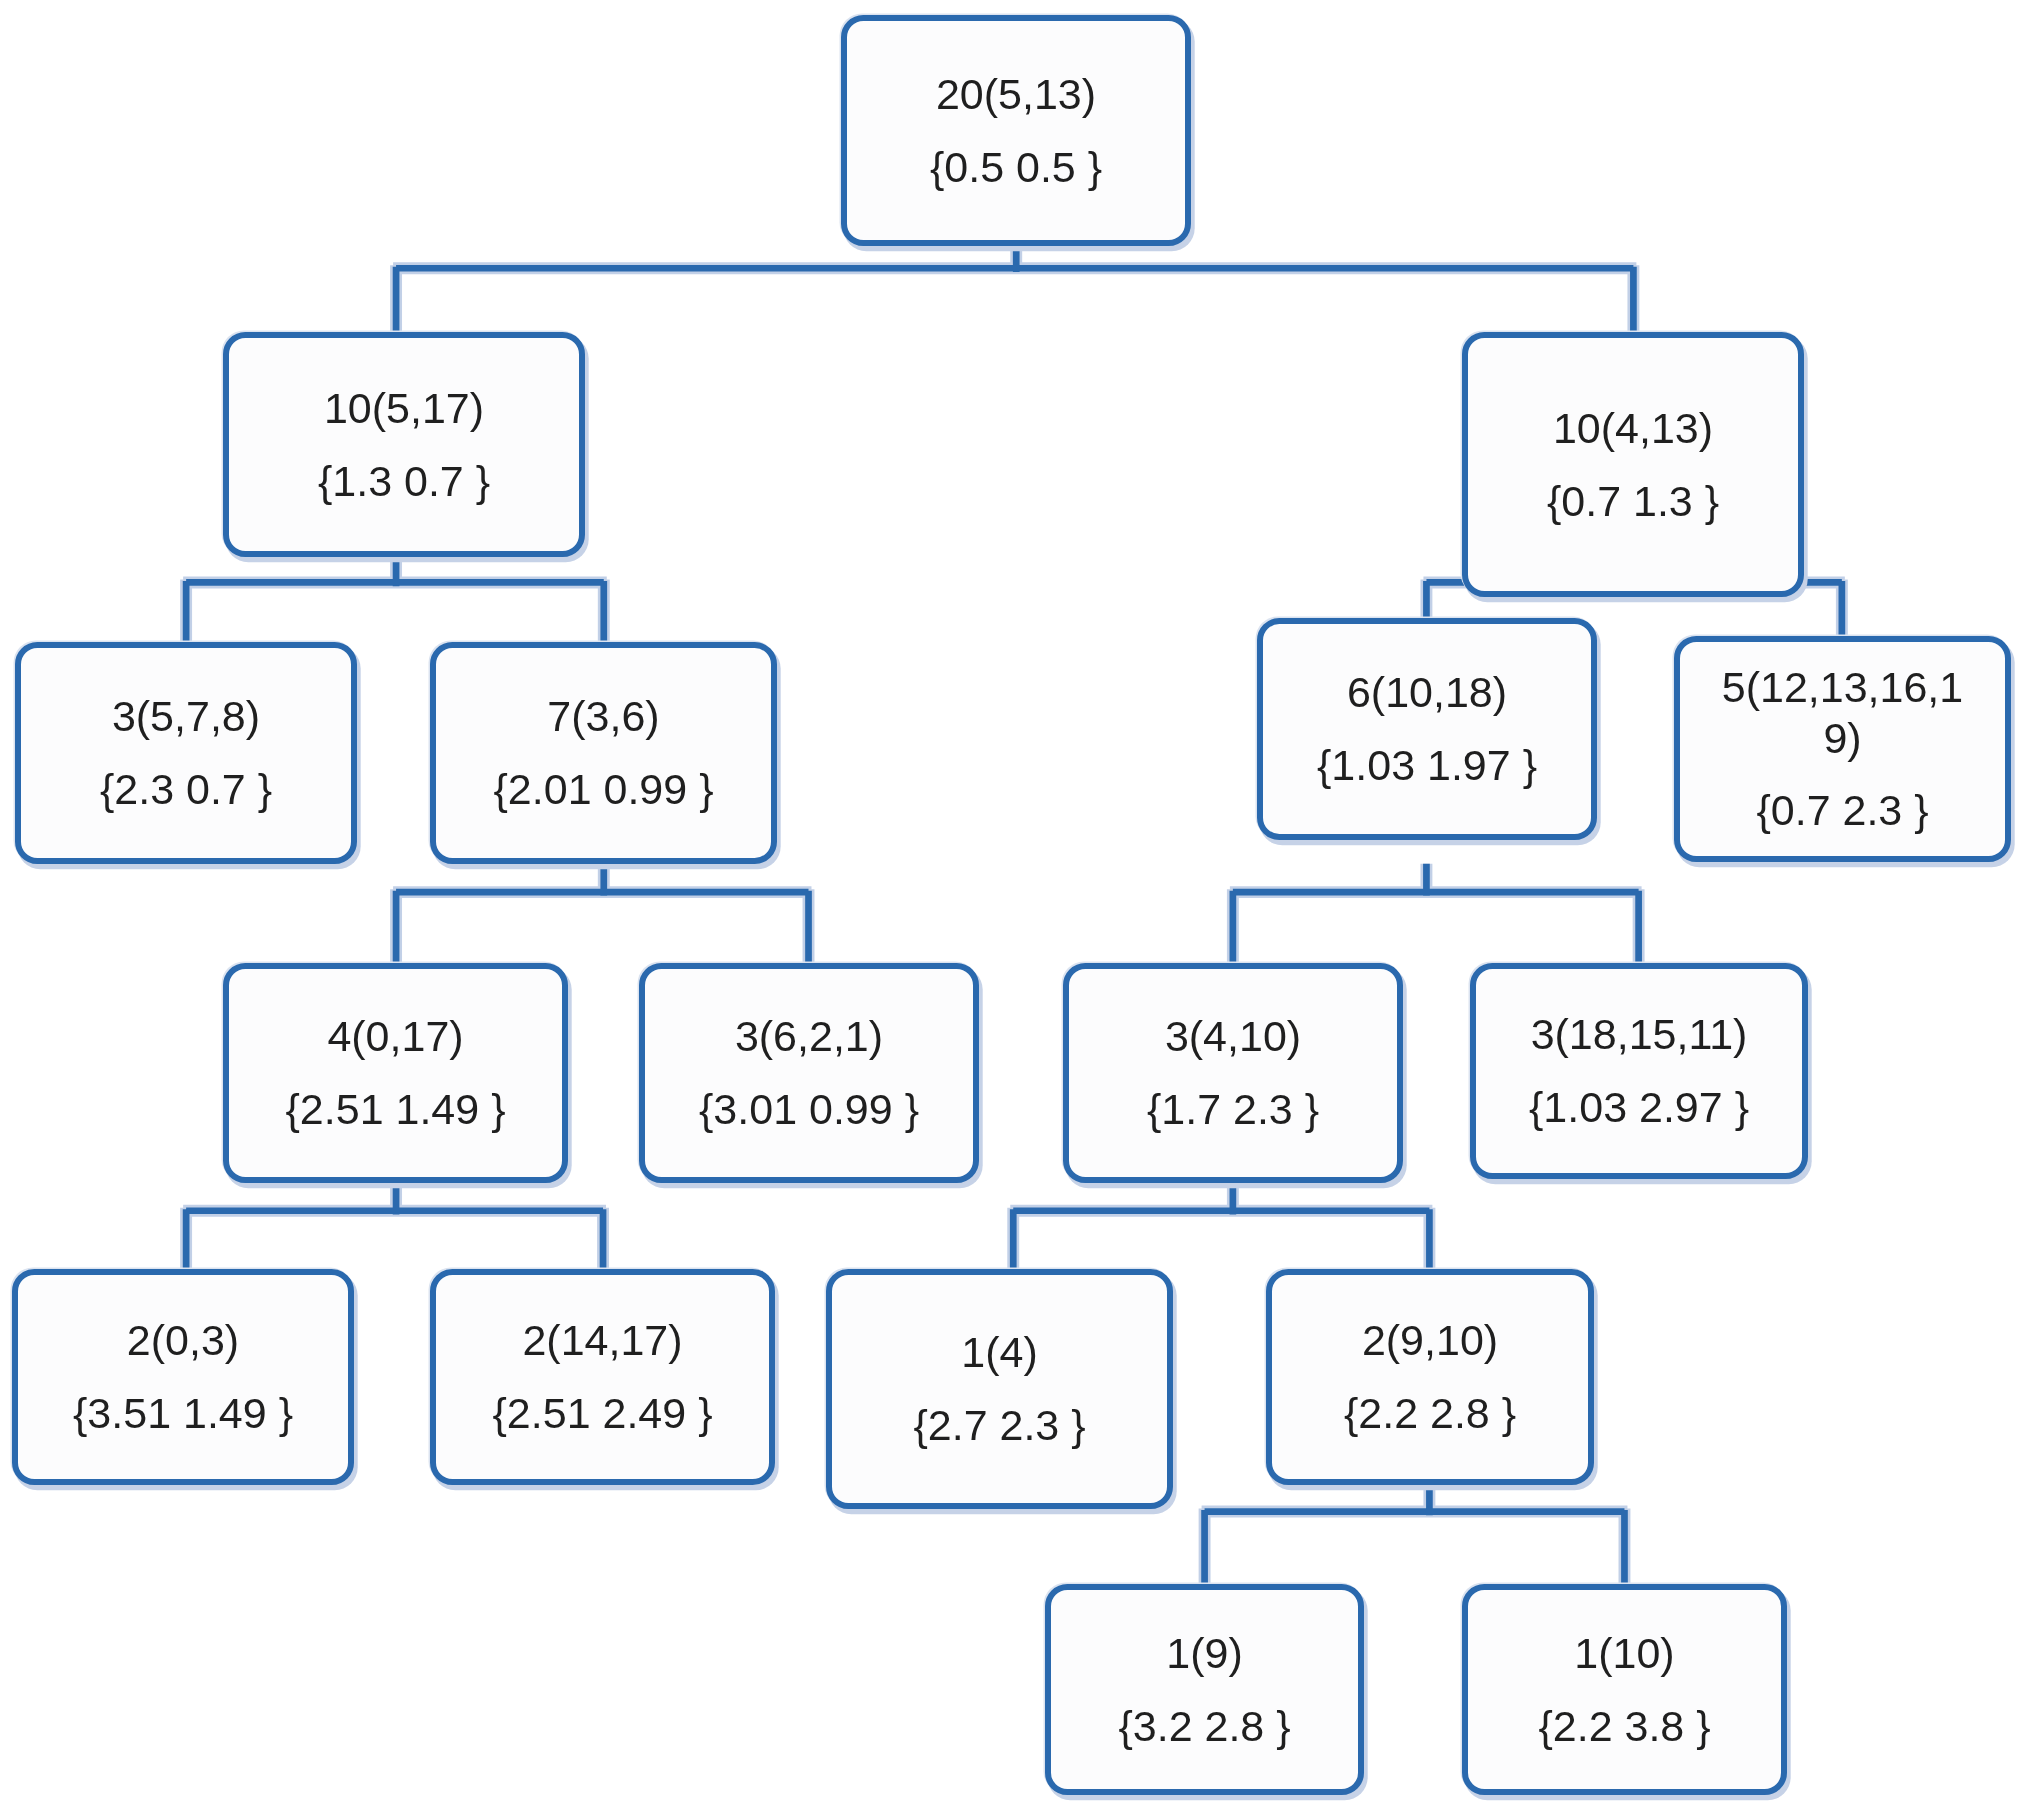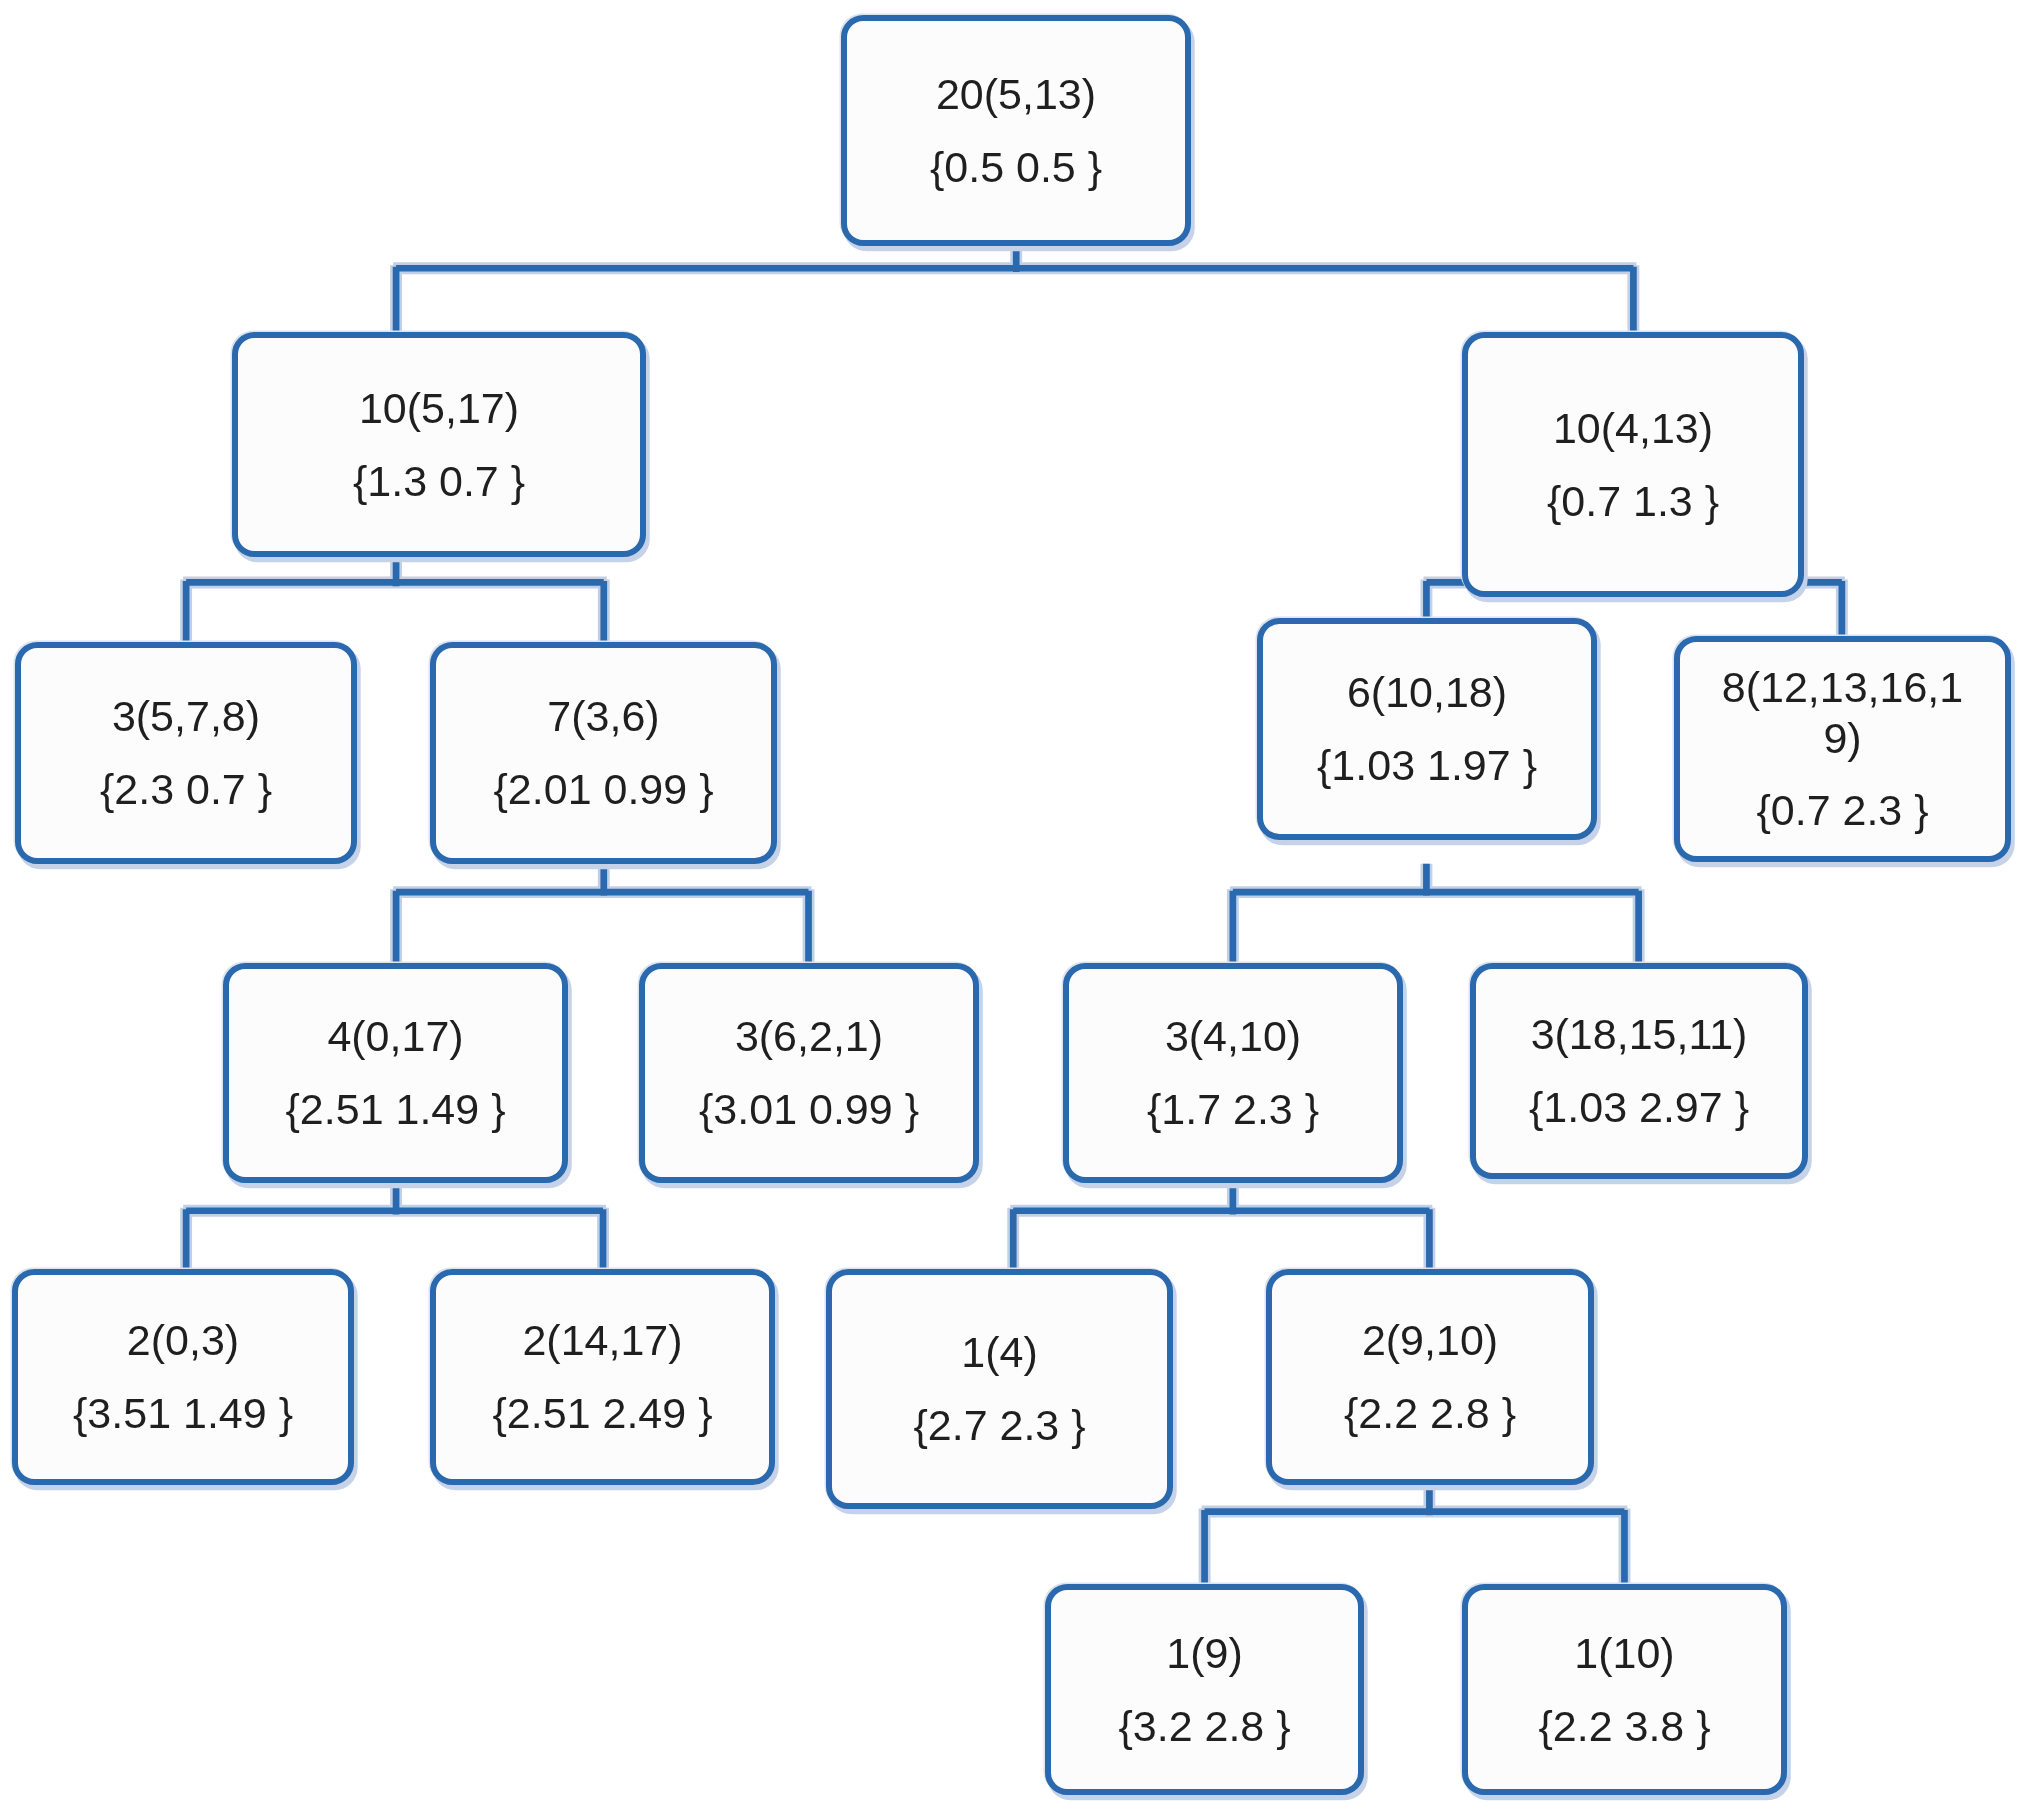--- a/index.html
+++ b/index.html
@@ -17,21 +17,21 @@
     gap:22px;
     text-align:center;
     color:#1f1f1f;
     font-size:43px;line-height:1.18;
     box-sizing:border-box;
   }
   .node span{display:block;}
   .node .wrapline{max-width:253px;word-break:break-all;}
   
   .n0{left:841px;top:15px;width:350px;height:231px}
-  .n1{left:232px;top:332px;width:414px;height:225px}
+  .n1{left:223px;top:332px;width:362px;height:225px}
   .n2{left:1462px;top:332px;width:342px;height:265px}
   .n3{left:15px;top:642px;width:342px;height:222px}
   .n4{left:430px;top:642px;width:347px;height:222px}
   .n5{left:1257px;top:618px;width:340px;height:222px}
   .n6{left:1674px;top:636px;width:337px;height:226px}
   .n7{left:223px;top:963px;width:345px;height:220px}
   .n8{left:639px;top:963px;width:340px;height:220px}
   .n9{left:1063px;top:963px;width:340px;height:220px}
   .n10{left:1470px;top:963px;width:338px;height:216px}
   .n11{left:12px;top:1269px;width:342px;height:216px}
@@ -115,21 +115,21 @@
     <span>7(3,6)</span>
     <span>{2.01 0.99 }</span>
   </div>
 
   <div class="node n5">
     <span>6(10,18)</span>
     <span>{1.03 1.97 }</span>
   </div>
 
   <div class="node n6">
-    <span class="wrapline">8(12,13,16,19)</span>
+    <span class="wrapline">5(12,13,16,19)</span>
     <span>{0.7 2.3 }</span>
   </div>
 
   <div class="node n7">
     <span>4(0,17)</span>
     <span>{2.51 1.49 }</span>
   </div>
 
   <div class="node n8">
     <span>3(6,2,1)</span>

